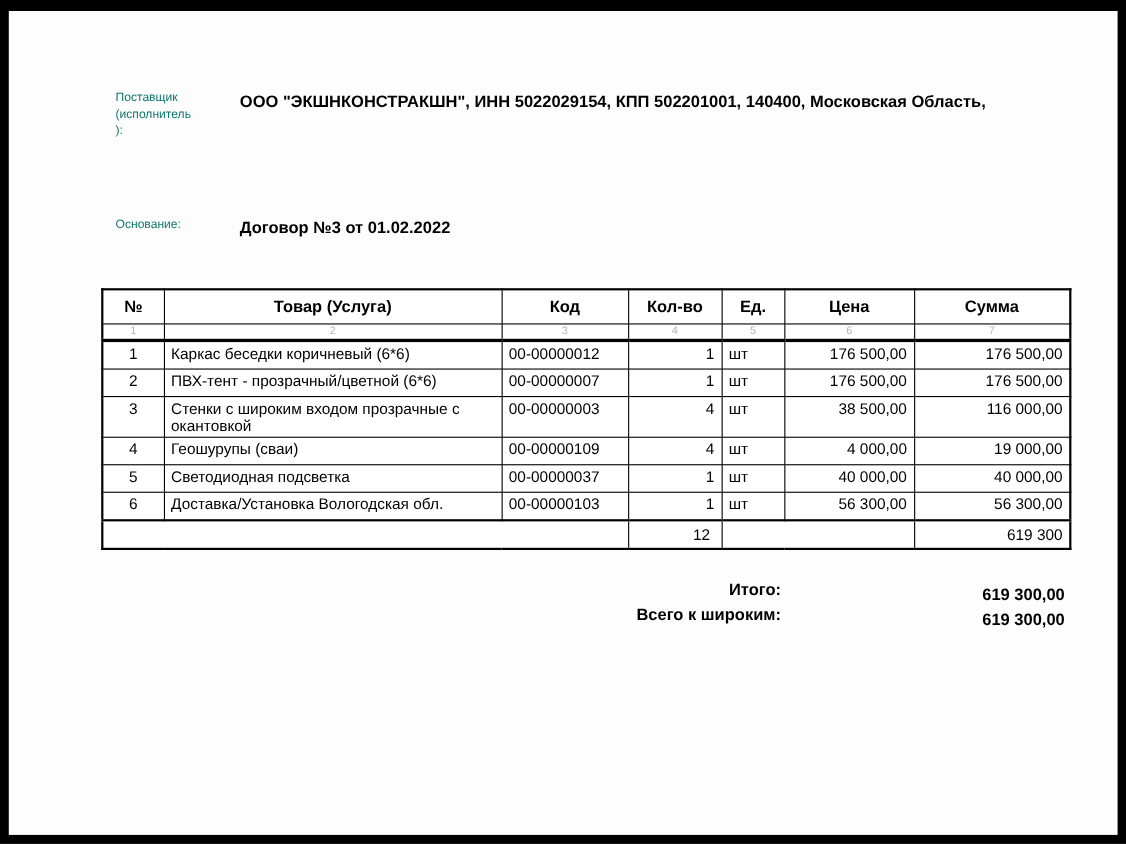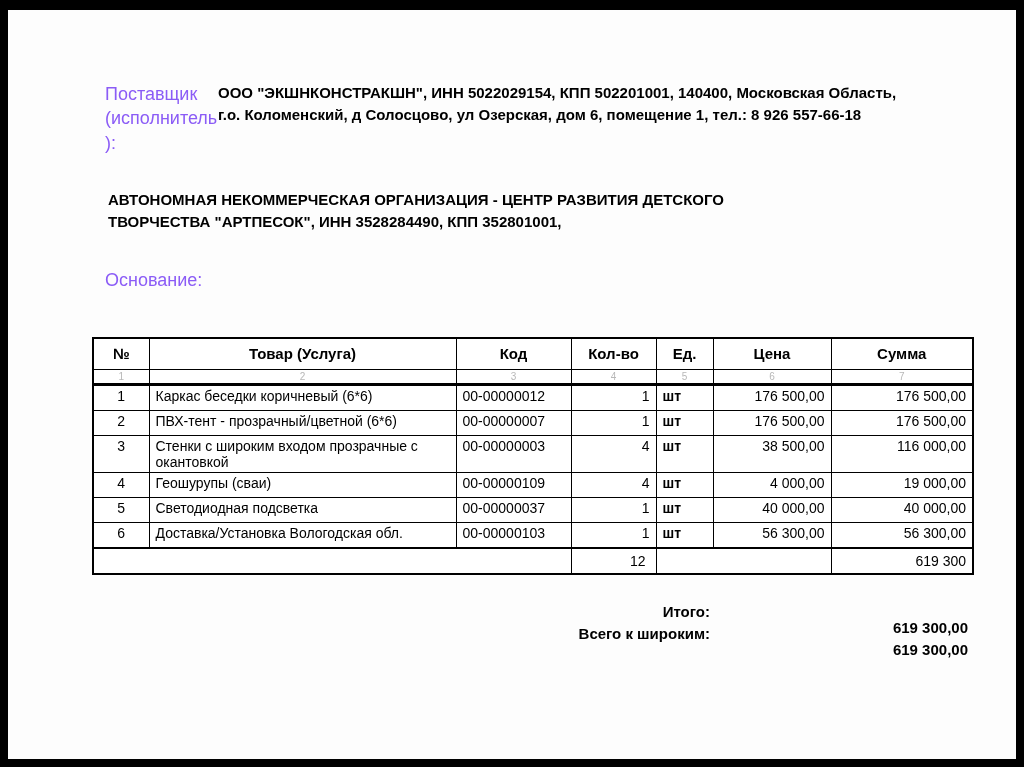--- a/index.html
+++ b/index.html
@@ -20,23 +20,23 @@
     padding: 72px 44px 0 84px;
   }
   .party-row {
     display: flex;
     align-items: flex-start;
     margin-left: 13px;
   }
   .party-label {
     width: 110px;
     flex: 0 0 110px;
-    font-size: 18px;
+    font-size: 11px;
     line-height: 1.35;
-    color: #8b5cf6;
+    color: #0f766e;
   }
   .party-value {
     flex: 1;
     font-size: 15px;
     font-weight: bold;
     line-height: 1.45;
     padding-left: 3px;
   }
   .supplier-block { margin-top: 0; }
   .buyer-block   { margin-top: 34px; }
@@ -74,21 +74,21 @@
   }
   tr.item-row td {
     padding: 2px 6px;
     height: 20px;
     vertical-align: top;
   }
   td.c-num   { text-align: center; }
   td.c-name  { text-align: left; padding-left: 8px; }
   td.c-code  { text-align: left; padding-left: 8px; }
   td.c-qty   { text-align: right; padding-right: 10px; }
-  td.c-unit  { text-align: left; padding-left: 10px; font-weight: bold; }
+  td.c-unit  { text-align: left; padding-left: 10px; }
   td.c-price { text-align: right; padding-right: 6px; }
   td.c-sum   { text-align: right; padding-right: 6px; }
   tr.totals-row td {
     border-top: 2px solid #000;
     padding: 2px 6px;
     height: 20px;
   }
   tr.totals-row td.c-qty { text-align: right; padding-right: 10px; }
   tr.totals-row td.c-sum { text-align: right; padding-right: 6px; }
 
@@ -106,51 +106,47 @@
     flex: 1;
     text-align: right;
     padding-right: 0;
     box-sizing: border-box;
   }
   .summary-row .summary-label { padding-right: 262px; }
   .summary-row { position: relative; }
   .summary-value {
     position: absolute;
     right: 4px;
-    top: 16px;
+    top: 4px;
     text-align: right;
     margin-left: 16px;
   }
 </style>
 </head>
 <body>
 
 <div class="page">
 
   <div class="party-row supplier-block">
     <div class="party-label">
       <div>Поставщик</div>
       <div>(исполнитель</div>
       <div>):</div>
     </div>
     <div class="party-value">
       <div>ООО "ЭКШНКОНСТРАКШН",  ИНН 5022029154,  КПП 502201001,  140400, Московская Область,</div>
-      <div>г.о. Коломенский, д Солосцово, ул Озерская, дом 6, помещение 1,  тел.: 8 926 557-66-18</div>
     </div>
   </div>
 
   <div class="party-row buyer-block">
-    <div class="party-value">
-      <div>АВТОНОМНАЯ НЕКОММЕРЧЕСКАЯ ОРГАНИЗАЦИЯ - ЦЕНТР РАЗВИТИЯ ДЕТСКОГО</div>
-      <div>ТВОРЧЕСТВА "АРТПЕСОК",  ИНН 3528284490,  КПП 352801001,</div>
-    </div>
   </div>
 
   <div class="party-row basis-block">
     <div class="party-label">Основание:</div>
+    <div class="party-value">Договор №3 от 01.02.2022</div>
   </div>
 
   <table class="items-table">
     <colgroup>
       <col style="width:56px">
       <col style="width:307px">
       <col style="width:115px">
       <col style="width:85px">
       <col style="width:57px">
       <col style="width:118px">

